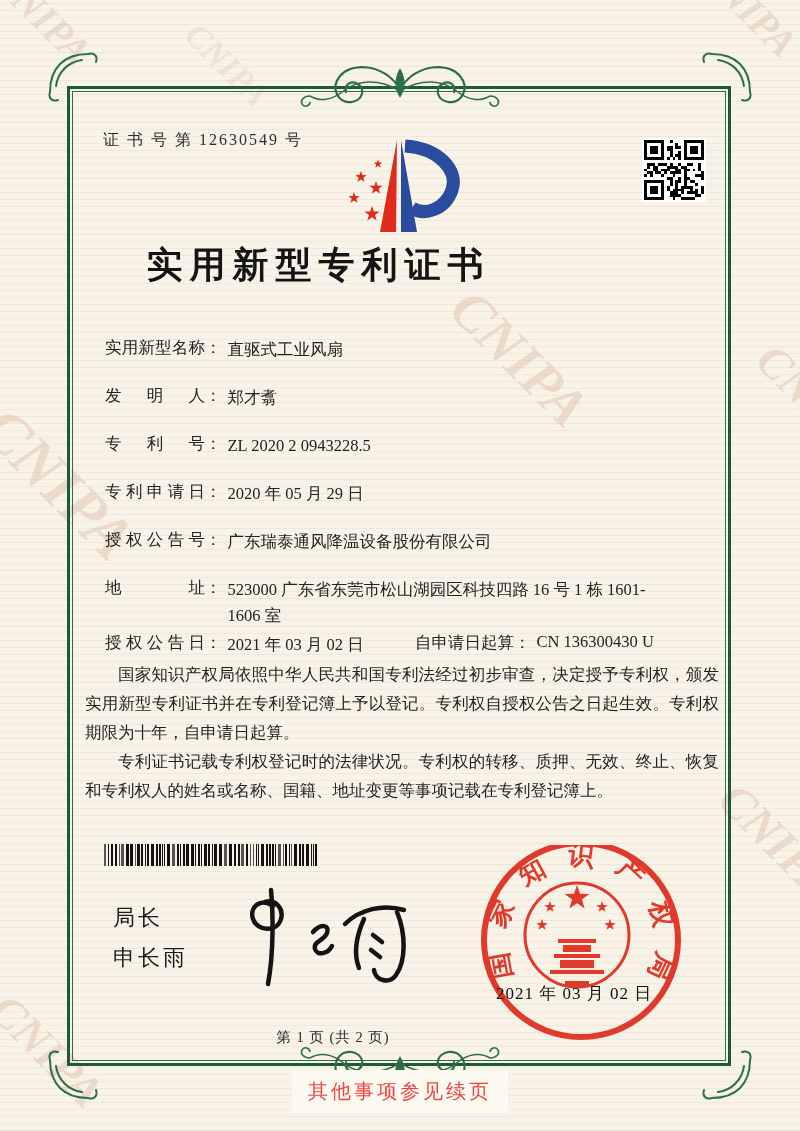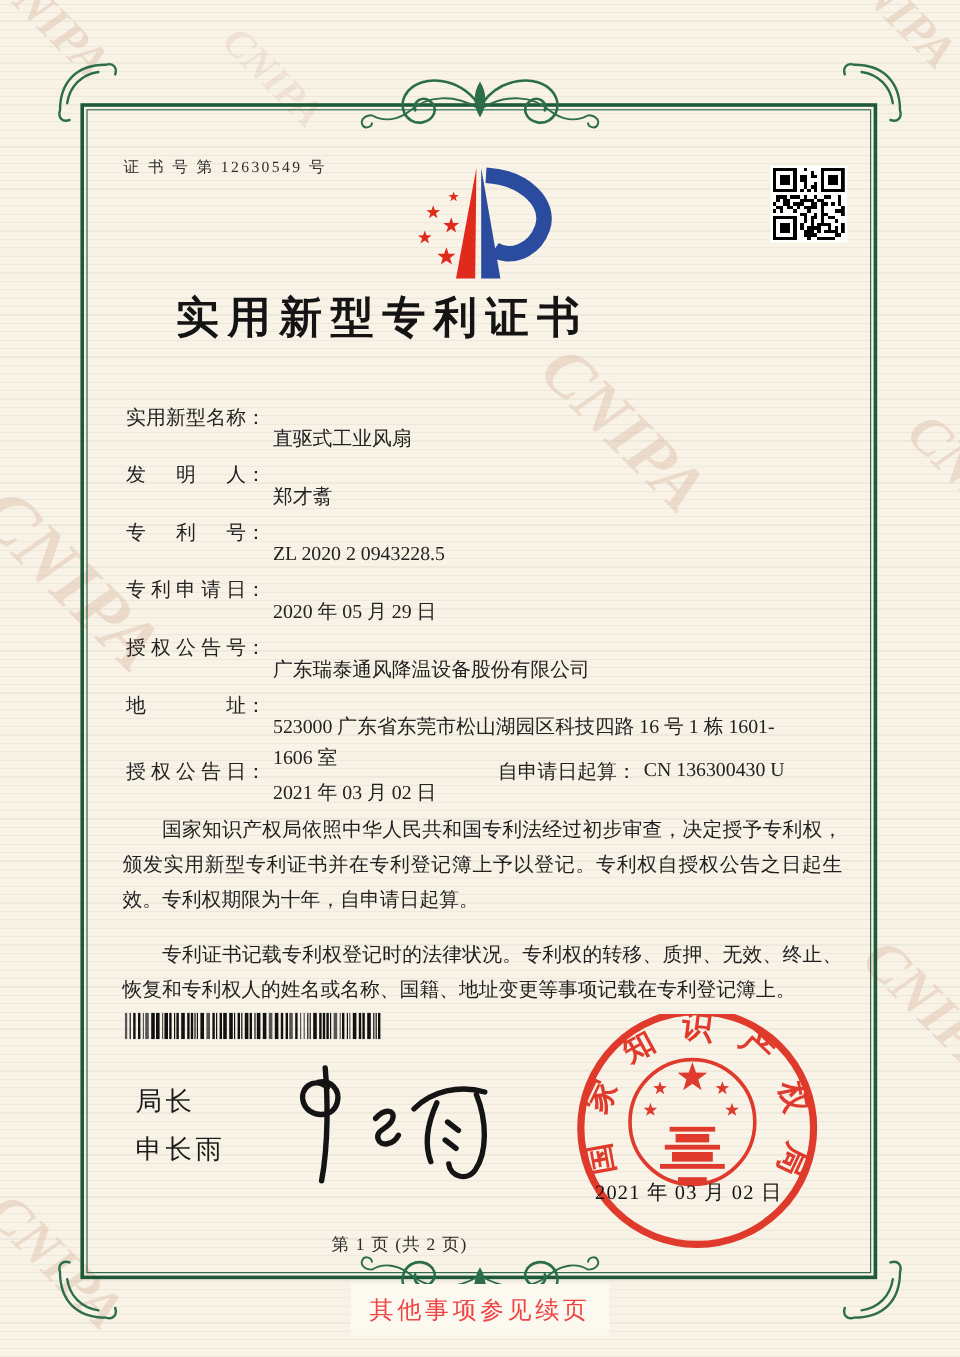--- a/index.html
+++ b/index.html
@@ -26,43 +26,43 @@
     position:absolute;left:67px;top:86px;width:664px;height:980px;
     border:3px solid #1e5a39;box-sizing:border-box;
   }
   .frame-inner{
     position:absolute;left:2px;top:2px;right:2px;bottom:2px;
     border:1px solid #2f6b4a;
   }
   .ornament{position:absolute;pointer-events:none;}
   .certno{
     position:absolute;left:103px;top:130px;
-    font-size:13px;letter-spacing:2px;color:#2e2e2e;
+    font-size:16px;letter-spacing:2px;color:#2e2e2e;
   }
   .qr{position:absolute;left:642px;top:138px;width:60px;height:60px;background:#fff;padding:2px;}
   .logo{position:absolute;left:338px;top:132px;}
   .title{
     position:absolute;left:0;top:241px;width:637px;text-align:center;
     font-size:36px;font-weight:bold;letter-spacing:7px;color:#141414;
   }
   .fields{position:absolute;left:105px;top:337px;width:560px;font-size:16.5px;}
   .frow{position:absolute;display:flex;align-items:flex-start;}
   .flabel{
     display:inline-block;width:100px;text-align:justify;text-align-last:justify;
     flex:0 0 100px;white-space:normal;
   }
   .fcolon{flex:0 0 auto;margin-right:6px;}
-  .fvalue{flex:0 1 auto;max-width:438px;line-height:26px;margin-top:16px;}
+  .fvalue{flex:0 1 auto;max-width:438px;line-height:26px;}
   .grant2{position:absolute;left:310px;top:0;display:flex;}
   .grant2 .flabel2{white-space:nowrap;}
   .body-text{
     position:absolute;left:85px;top:660px;width:634px;
     font-size:16.5px;line-height:29px;text-align:justify;color:#1f1f1f;
   }
-  .body-text p{margin:17px;text-indent:2em;}
+  .body-text p{margin:0;text-indent:2em;}
   .barcode{position:absolute;left:104px;top:844px;}
   .sig-label{
     position:absolute;left:113px;
     font-family:"Liberation Sans","DejaVu Sans",sans-serif;
     font-size:22px;color:#1c1c1c;letter-spacing:3px;
   }
   .sig-svg{position:absolute;left:225px;top:882px;}
   .seal{position:absolute;left:470px;top:845px;}
   .seal-date{
     position:absolute;left:486px;top:982px;width:176px;text-align:center;

